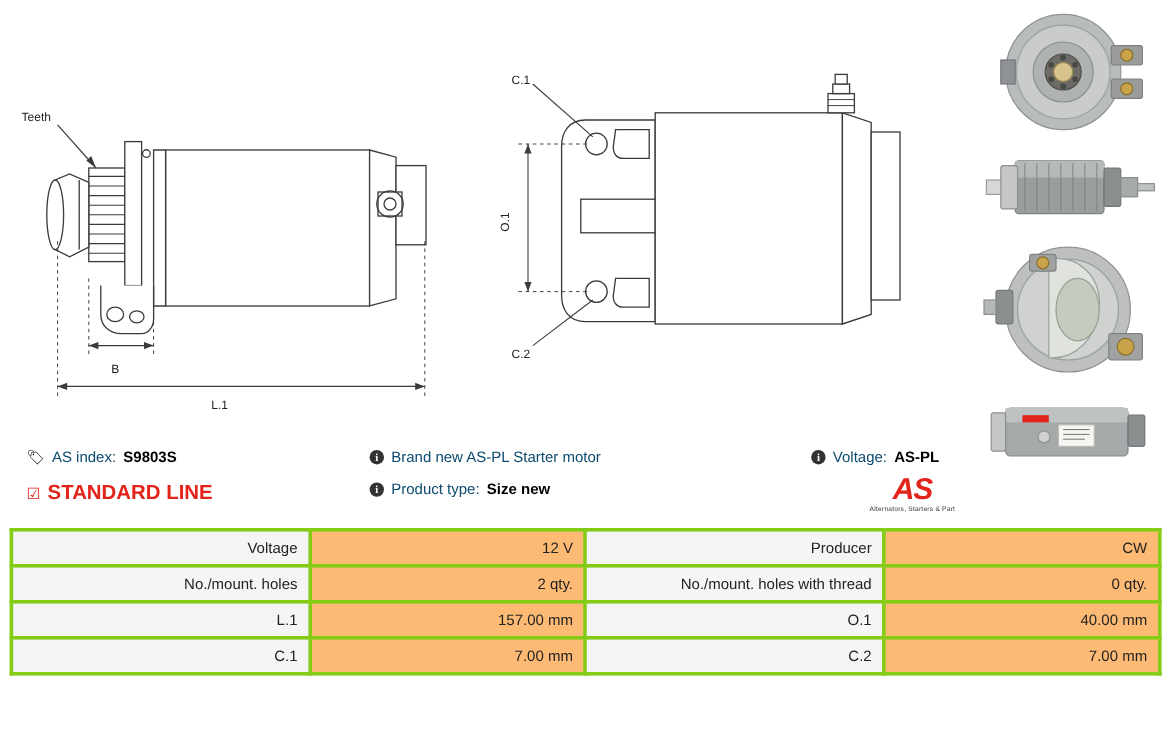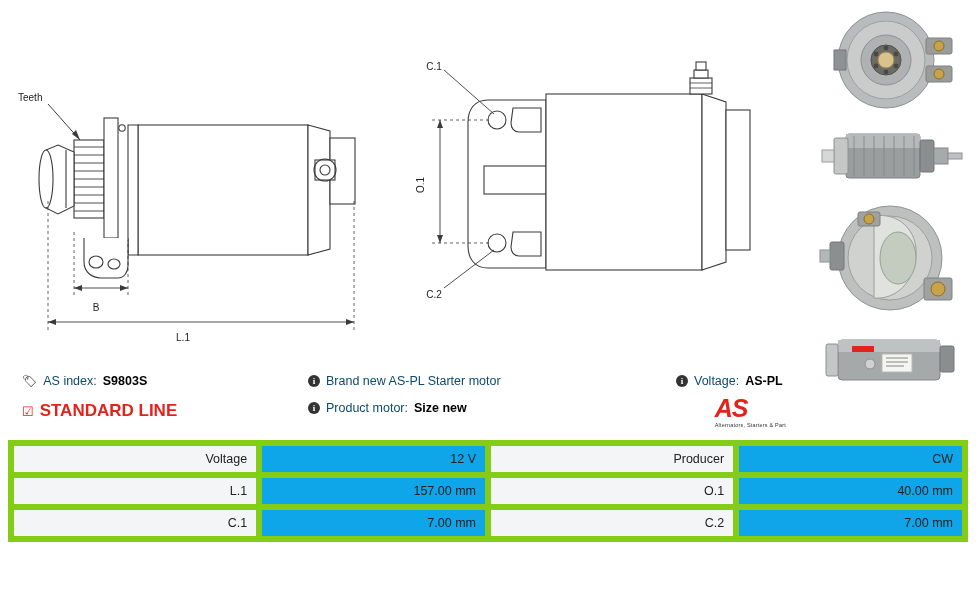--- a/index.html
+++ b/index.html
@@ -54,22 +54,22 @@
     border-radius: 50%;
     background: #333; color: #fff;
     font-size: 9px; font-weight: bold; text-align: center;
     font-family: "Liberation Serif", serif;
   }
   .std-line { color: #e2231a; font-weight: bold; font-size: 17px; }
   .check-box { color: #e2231a; font-size: 13px; }
 
   .as-logo {
     position: absolute;
-    right: 14px; top: 28px;
-    text-align: left;
+    right: 4px; top: 28px;
+    text-align: center;
     line-height: 1;
   }
   .as-logo .as-main {
     font-family: "Liberation Sans", sans-serif;
     font-weight: bold;
     font-style: italic;
     font-size: 25px;
     color: #e2231a;
     letter-spacing: -1px;
   }
@@ -82,28 +82,28 @@
 
   
   table.spec {
     position: absolute;
     left: 8px; top: 440px;
     width: 960px;
     border-collapse: collapse;
     font-size: 12.5px;
   }
   table.spec td {
-    border: 6px solid #84cc16;
+    border: 3px solid #84cc16;
     padding: 6px 9px;
     height: 30px;
     vertical-align: middle;
     color: #222;
   }
   td.label { text-align: right; background: #f3f5f7; width: 206px; }
-  td.value { text-align: right; background: #0ea5e9; width: 190px; }
+  td.value { text-align: right; background: #fdba74; width: 190px; }
 
   
   .dimtext { font-family: "Liberation Sans", sans-serif; font-size: 10px; fill: #222; }
 </style>
 </head>
 <body>
 
 <div class="page">
 
   <div class="drawings">
@@ -297,21 +297,21 @@
       </div>
     </div>
 
     <div class="infocol" style="left:308px; top:6px;">
       <div class="line">
         <span class="i-icon">i</span>
         <span class="txt">Brand new AS-PL Starter motor</span>
       </div>
       <div class="line">
         <span class="i-icon">i</span>
-        <span class="txt">Product motor:</span>
+        <span class="txt">Product type:</span>
         <span class="bold">Size new</span>
       </div>
     </div>
 
     <div class="infocol" style="left:676px; top:6px;">
       <div class="line">
         <span class="i-icon">i</span>
         <span class="txt">Voltage:</span>
         <span class="bold">AS-PL</span>
       </div>
@@ -323,20 +323,26 @@
     </div>
   </div>
 
   <table class="spec">
     <tbody>
       <tr>
         <td class="label">Voltage</td>
         <td class="value">12 V</td>
         <td class="label">Producer</td>
         <td class="value">CW</td>
+      </tr>
+      <tr>
+        <td class="label">No./mount. holes</td>
+        <td class="value">2 qty.</td>
+        <td class="label">No./mount. holes with thread</td>
+        <td class="value">0 qty.</td>
       </tr>
       <tr>
         <td class="label">L.1</td>
         <td class="value">157.00 mm</td>
         <td class="label">O.1</td>
         <td class="value">40.00 mm</td>
       </tr>
       <tr>
         <td class="label">C.1</td>
         <td class="value">7.00 mm</td>

